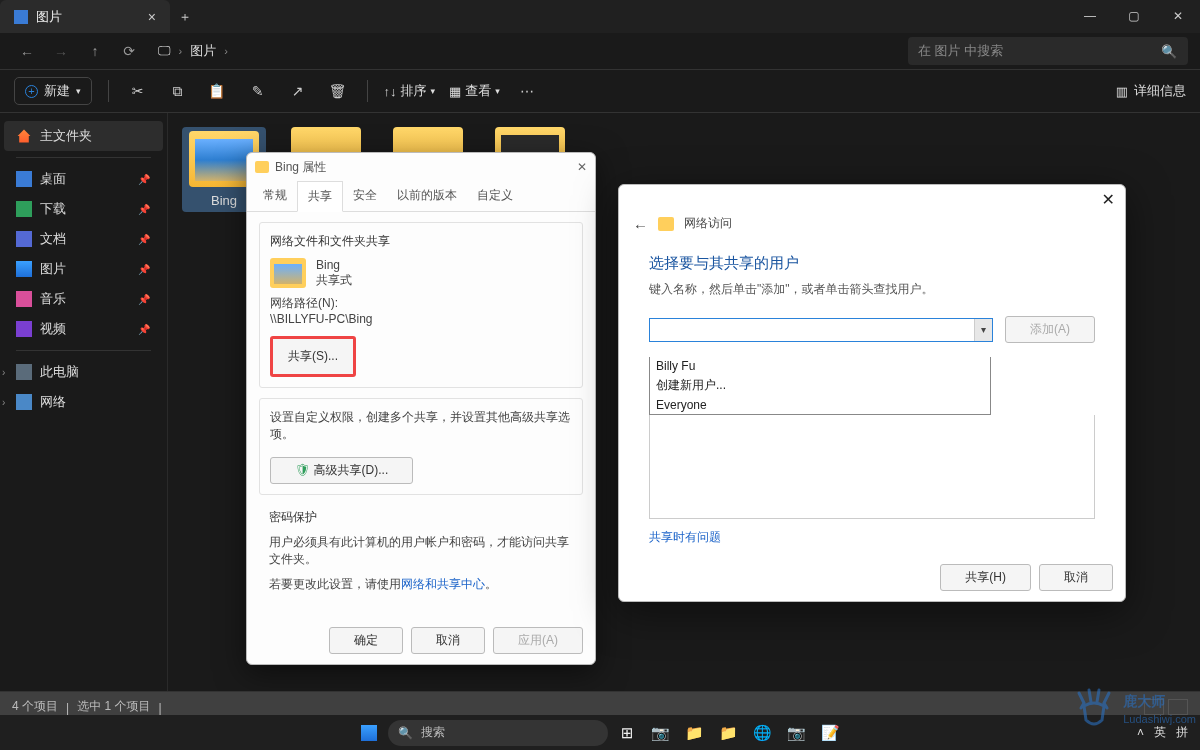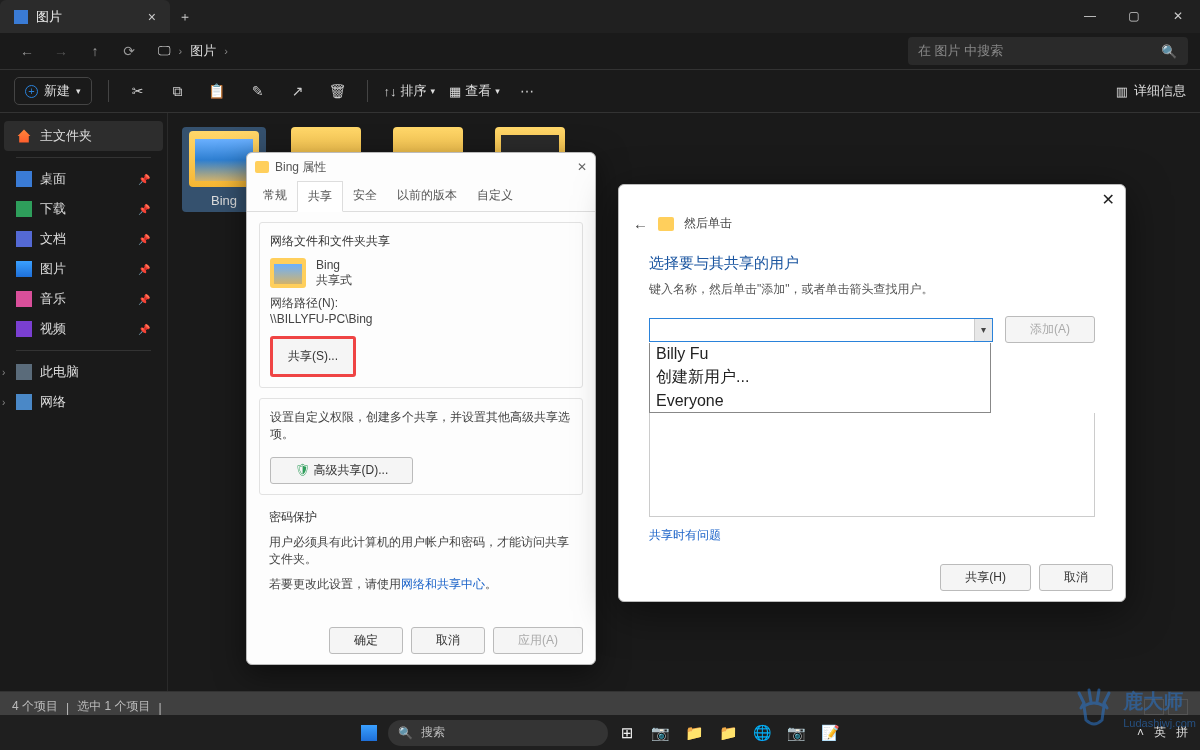--- a/index.html
+++ b/index.html
@@ -63,21 +63,21 @@
   .dlg2-hdr{height:28px;display:flex;align-items:center;padding:0 10px;}
   .dlg2-hdr .x{margin-left:auto;font-size:16px;}
   .dlg2-top{display:flex;align-items:center;gap:10px;padding:2px 14px 10px;font-size:12px;color:#444;}
   .dlg2-body{padding:6px 30px;}
   .dlg2-body h3{font-size:15px;color:#1a55a0;font-weight:normal;margin:6px 0;}
   .dlg2-body p{font-size:12px;color:#555;margin:8px 0 18px;}
   .combo{display:flex;gap:12px;align-items:center;margin-bottom:0;}
   .combo .field{flex:1;display:flex;border:1px solid #2a82da;height:24px;}
   .combo input{flex:1;border:none;outline:none;padding:0 4px;font-size:12px;}
   .caret{width:18px;background:#e7e7e7;border-left:1px solid #ccc;display:flex;align-items:center;justify-content:center;font-size:10px;color:#444;}
-  .dropdown{border:1px solid #888;border-top:none;font-size:16px;}
+  .dropdown{border:1px solid #888;border-top:none;font-size:12px;margin-top:14px;}
   .dropdown div{padding:2px 6px;}
   .listarea{height:104px;border:1px solid #ccc;border-top:none;margin-top:0;}
   .dlg2-btm{position:absolute;bottom:10px;right:12px;display:flex;gap:8px;}
   .sharehelp{font-size:12px;margin-top:10px;}
   
   .status{position:absolute;left:0;right:0;bottom:35px;height:24px;background:#404040;border-top:1px solid #333;display:flex;align-items:flex-end;padding:0 12px;color:#bbb;font-size:12px;gap:8px;}
   .status .vsw{margin-left:auto;display:flex;gap:4px;}
   .status .vsw span{width:20px;height:16px;border:1px solid #555;}
   
   .taskbar{position:absolute;left:0;right:0;bottom:0;height:35px;background:#1f1f1f;display:flex;align-items:center;}
@@ -261,21 +261,21 @@
   </div>
 </div>
 
 <div class="dlg2">
   <div class="dlg2-hdr">
       <span class="x">✕</span>
     </div>
   <div class="dlg2-top">
     <span style="font-size:15px">←</span>
     <span class="fi" style="display:inline-block;width:16px;height:14px;background:#ffcf5c;border-radius:2px"></span>
-    <span>然后单击</span>
+    <span>网络访问</span>
   </div>
   <div class="dlg2-body">
     <h3>选择要与其共享的用户</h3>
     <p>键入名称，然后单击"添加"，或者单击箭头查找用户。</p>
     <div class="combo">
       <div class="field">
         <input style="">
         <div class="caret">▾</div>
       </div>
       <button class="btn dis">添加(A)</button>
@@ -326,14 +326,14 @@
     <span>˄</span>
     <span>英</span>
     <span>拼</span>
   </div>
 </div>
 
 <div class="watermark">
   <svg class="logo" viewBox="0 0 50 42">
       <path d="M10 5 L15 15 L12 20 M20 2 L22 14 M30 2 L28 14 M40 5 L35 15 L38 20 M15 18 Q25 12 35 18 L33 32 Q25 40 17 32 Z" fill="none" stroke="#2a6fbf" stroke-width="3" stroke-linecap="round"></path>
     </svg>
-  <div><div style="font-size:20px;color:#2a6fbf;font-weight:bold">鹿大师</div><span>Ludashiwj.com</span></div>
+  <div><div style="font-size:14px;color:#2a6fbf;font-weight:bold">鹿大师</div><span>Ludashiwj.com</span></div>
 </div>
 
 </body></html>

